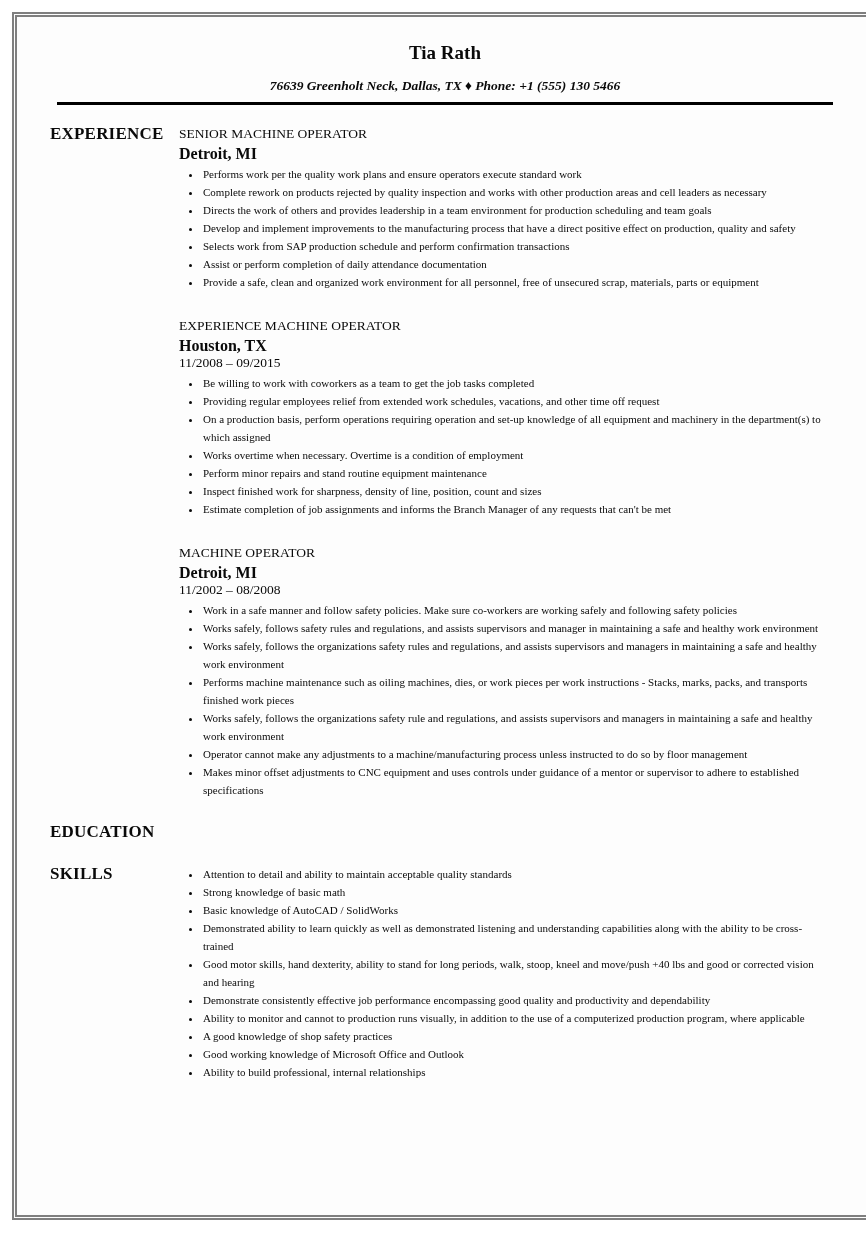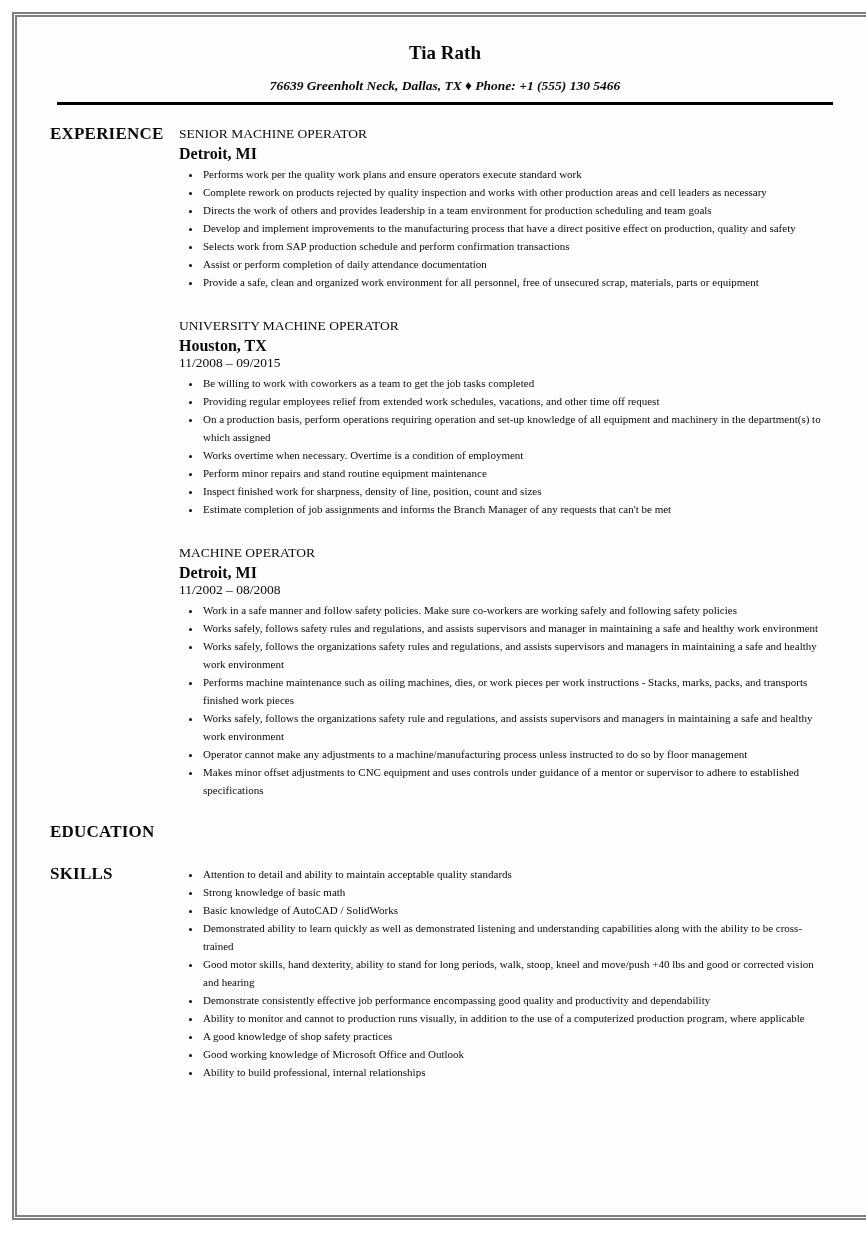--- a/index.html
+++ b/index.html
@@ -74,21 +74,21 @@
               <li>Complete rework on products rejected by quality inspection and works with other production areas and cell leaders as necessary</li>
               <li>Directs the work of others and provides leadership in a team environment for production scheduling and team goals</li>
               <li>Develop and implement improvements to the manufacturing process that have a direct positive effect on production, quality and safety</li>
               <li>Selects work from SAP production schedule and perform confirmation transactions</li>
               <li>Assist or perform completion of daily attendance documentation</li>
               <li>Provide a safe, clean and organized work environment for all personnel, free of unsecured scrap, materials, parts or equipment</li>
             </ul>
         </div>
 
         <div class="job">
-          <div class="job-title">UNIVERSITY MACHINE OPERATOR</div>
+          <div class="job-title">EXPERIENCE MACHINE OPERATOR</div>
           <div class="job-location">Houston, TX</div>
           <div class="job-dates">11/2008 – 09/2015</div>
           <ul class="bullets">
               <li>Be willing to work with coworkers as a team to get the job tasks completed</li>
               <li>Providing regular employees relief from extended work schedules, vacations, and other time off request</li>
               <li>On a production basis, perform operations requiring operation and set-up knowledge of all equipment and machinery in the department(s) to which assigned</li>
               <li>Works overtime when necessary. Overtime is a condition of employment</li>
               <li>Perform minor repairs and stand routine equipment maintenance</li>
               <li>Inspect finished work for sharpness, density of line, position, count and sizes</li>
               <li>Estimate completion of job assignments and informs the Branch Manager of any requests that can't be met</li>

